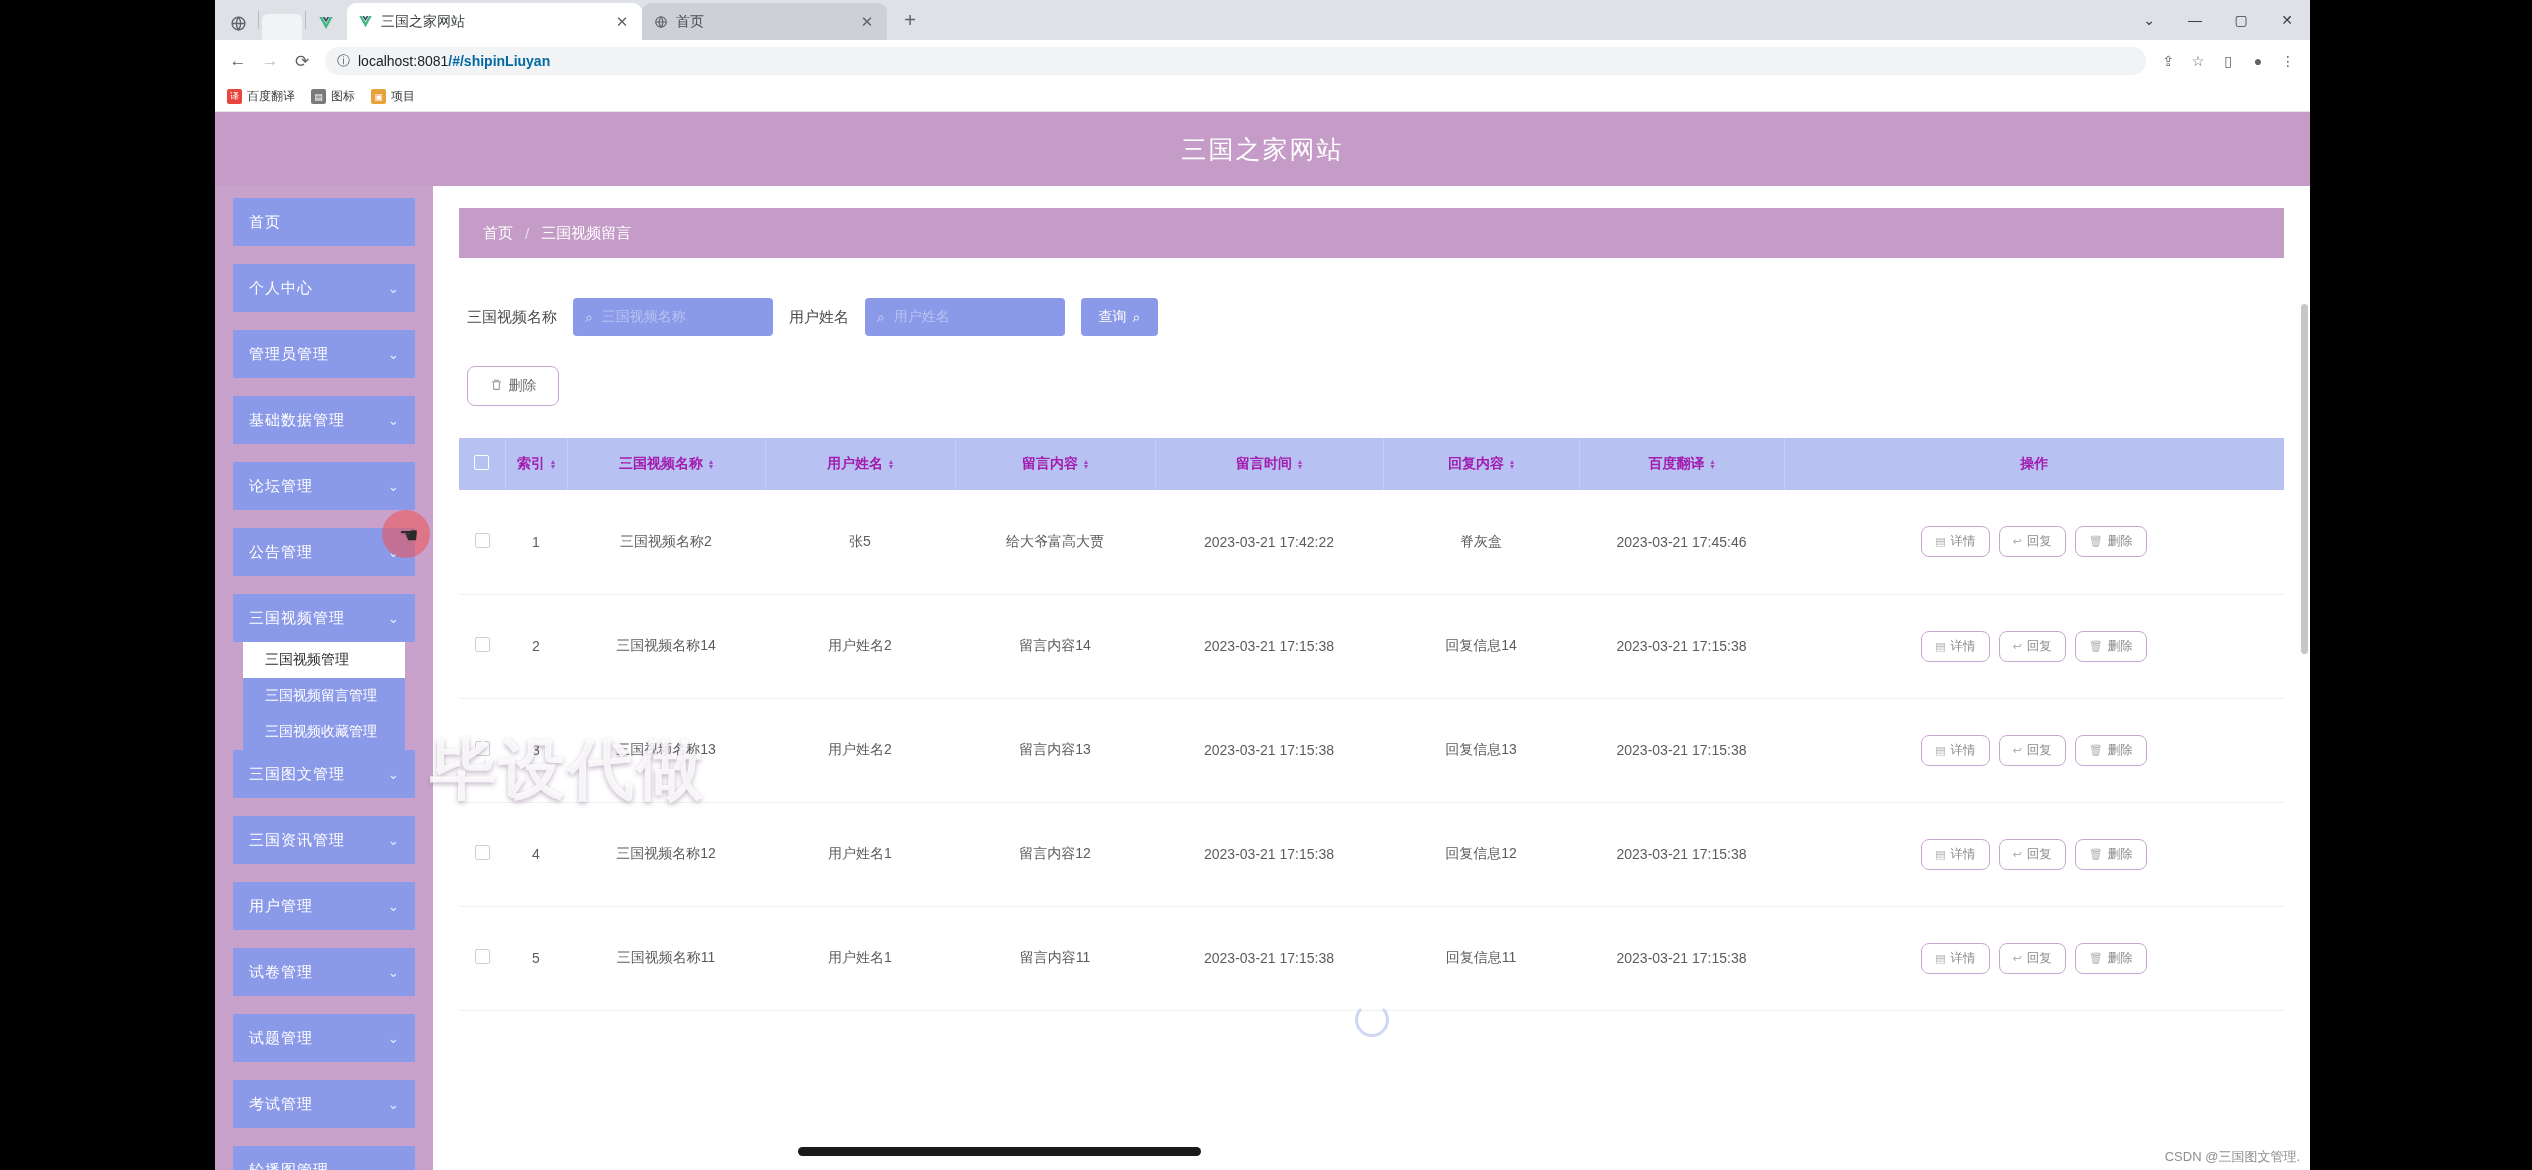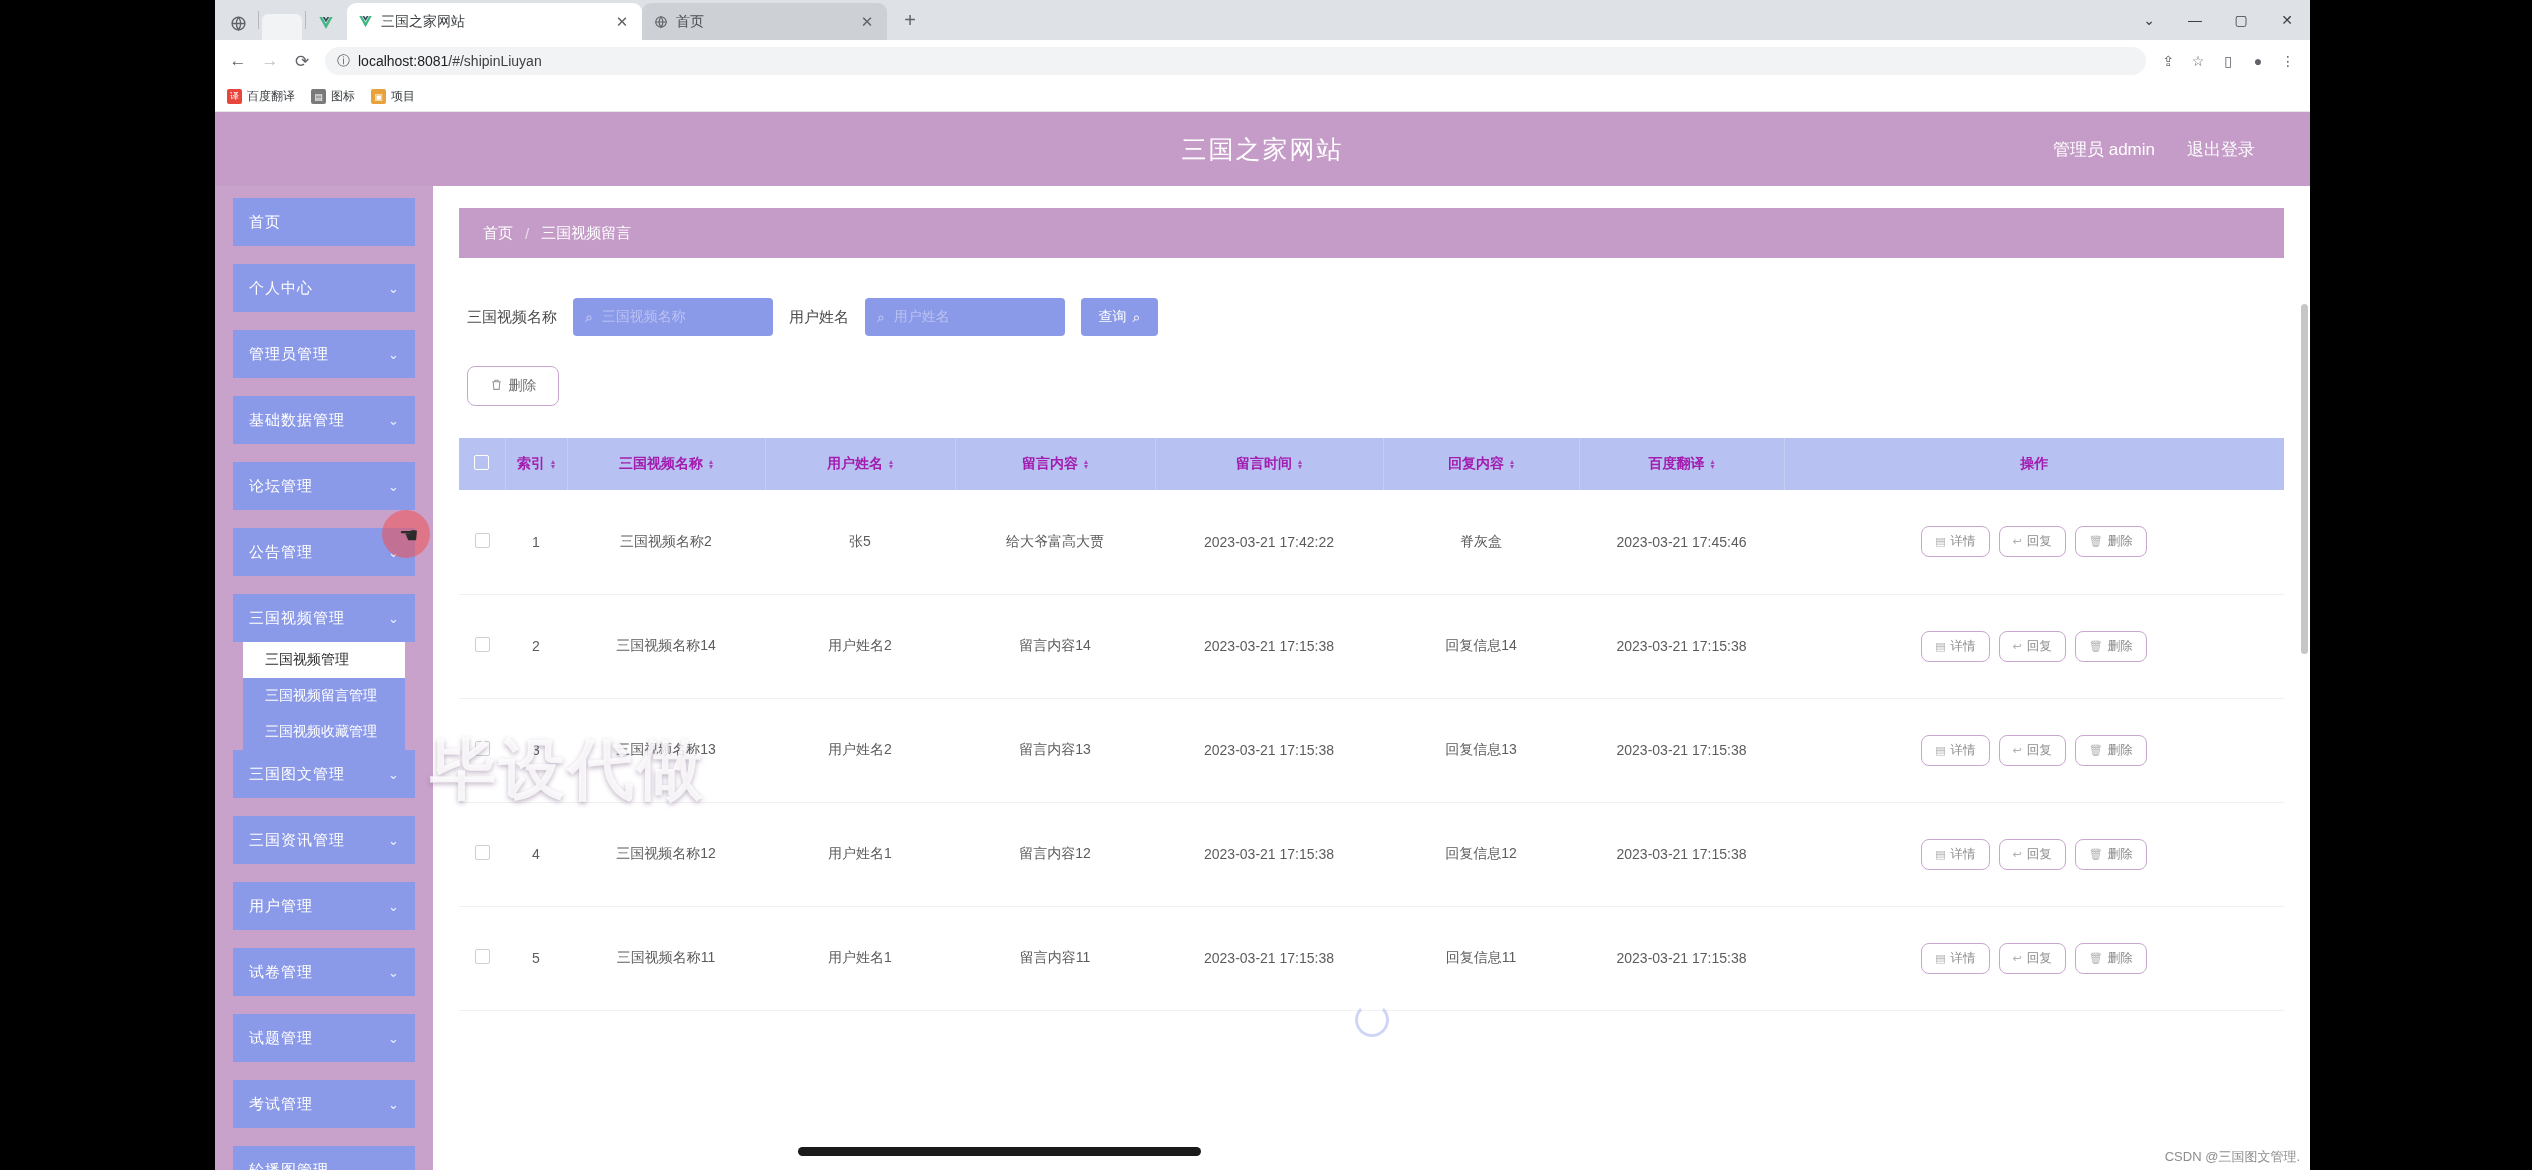--- a/index.html
+++ b/index.html
@@ -23,21 +23,21 @@
   .newtab { width:30px;height:30px; display:flex;align-items:center;justify-content:center; color:#5f6368; font-size:20px; align-self:center; margin-left:8px;}
   .winctl { position:absolute; right:0; top:0; height:40px; display:flex; align-items:center; }
   .winctl div { width:46px; height:40px; display:flex;align-items:center;justify-content:center; color:#3c4043; font-size:14px;}
 
   .navbar { position:absolute; left:0; top:40px; width:100%; height:42px; background:#fff; display:flex; align-items:center; padding:0 8px; gap:2px;}
   .navbtn { width:30px;height:30px;display:flex;align-items:center;justify-content:center;color:#5f6368;font-size:17px;}
   .navbtn.dim { color:#bdc1c6; }
   .omnibox { flex:1; height:28px; background:#f1f3f4; border-radius:14px; display:flex; align-items:center; padding:0 12px; margin:0 6px; gap:8px; }
   .omnibox .ic { color:#5f6368; font-size:13px; }
   .omnibox .url { font-size:14px; color:#202124; }
-  .omnibox .url .dim { color:#404040; }
+  .omnibox .url .dim { color:#0369a1;font-weight:bold; }
   .navend { display:flex; align-items:center; gap:2px; }
   .navend div { width:28px;height:28px;display:flex;align-items:center;justify-content:center;color:#5f6368;font-size:14px;}
 
   .bookbar { position:absolute; left:0; top:82px; width:100%; height:30px; background:#fff; display:flex; align-items:center; padding:0 12px; gap:16px; border-bottom:1px solid #e4e6e8;}
   .bmk { display:flex; align-items:center; gap:5px; font-size:12px; color:#3c4043; }
   .bmk .bi { width:15px;height:15px; border-radius:2px; display:flex;align-items:center;justify-content:center; font-size:9px; color:#fff;}
 
   
   .page { position:absolute; left:215px; top:112px; width:2095px; height:1058px; background:#f3eef4; overflow:hidden;}
 
@@ -179,24 +179,20 @@
         <span class="bi" style="background:#e9a23b">▣</span>
         <span>项目</span>
       </div>
     </div>
   </div>
 
   <div class="page">
 
     <div class="apphdr">
       <div class="title">三国之家网站</div>
-      <div class="right">
-        <span>管理员 admin</span>
-        <span>退出登录</span>
-      </div>
     </div>
 
     <div class="sidebar" id="sidebar">
         <div class="mi">
           <span class="lbl">首页</span>
         </div>
         <div class="misep"></div>
         <div class="mi">
           <span class="lbl">个人中心</span>
           <span class="chev">⌄</span>

